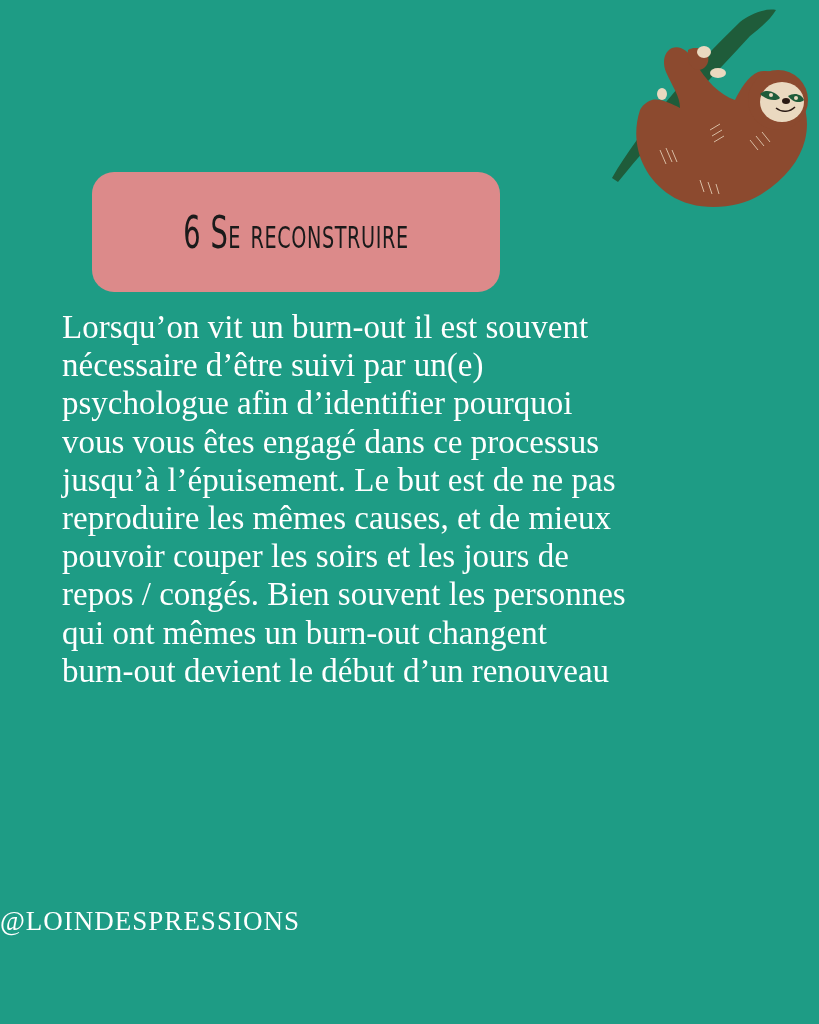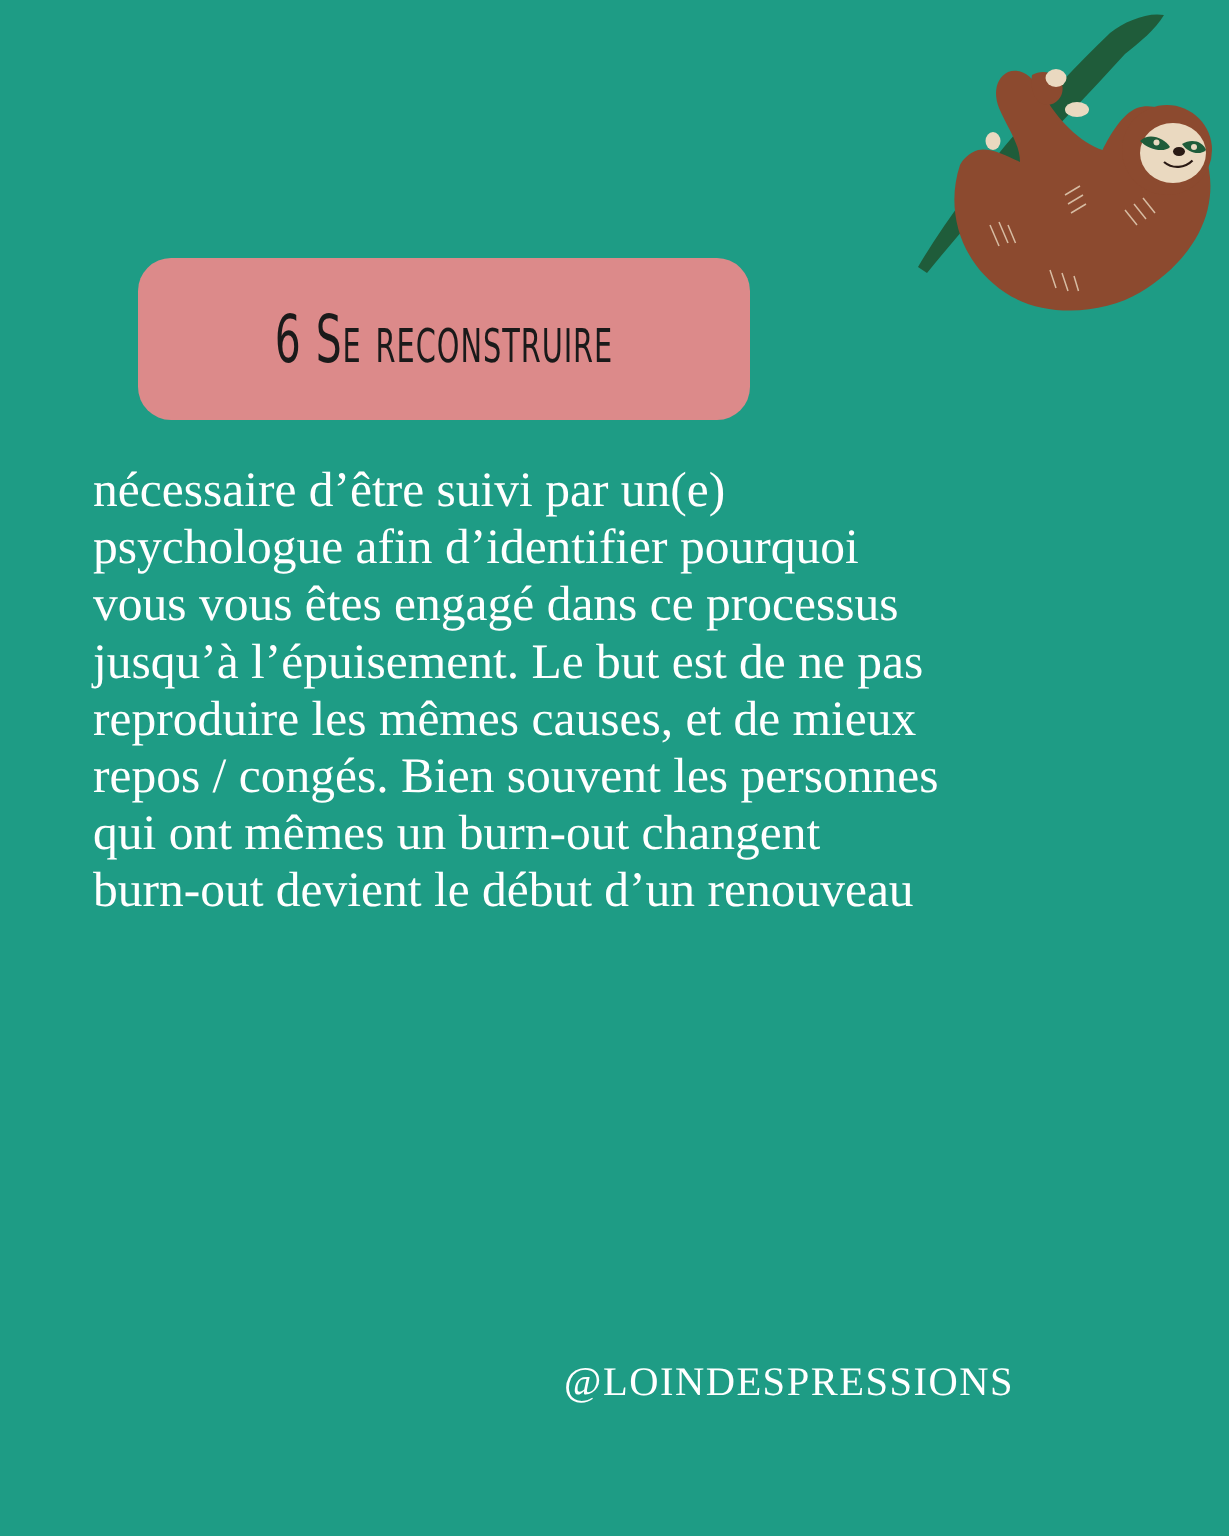--- a/index.html
+++ b/index.html
@@ -19,21 +19,21 @@
       left: 600px;
       top: 0;
       width: 219px;
       height: 220px;
     }
     .title-box {
       position: absolute;
       left: 92px;
       top: 172px;
       width: 408px;
-      height: 108px;
+      height: 120px;
       background: #dc8a8a;
       border-radius: 22px;
       display: flex;
       align-items: center;
       justify-content: center;
     }
     .title-text {
       font-family: "DejaVu Sans", sans-serif;
       font-size: 44px;
       font-weight: normal;
@@ -55,21 +55,21 @@
     }
     .body-text .line {
       display: block;
       white-space: nowrap;
     }
     .handle {
       position: absolute;
       left: 0;
       width: 676px;
       top: 906px;
-      text-align: right;
+      text-align: left;
       color: #ffffff;
       font-family: "Liberation Serif", serif;
       font-size: 27px;
       letter-spacing: 1px;
     }
   </style>
 </head>
 <body>
 
 <svg class="sloth" viewBox="0 0 219 220" xmlns="http://www.w3.org/2000/svg">
@@ -109,23 +109,25 @@
       <path d="M112 136 l10 -6"></path>
       <path d="M114 142 l10 -6"></path>
   </g>
 </svg>
 
 <div class="title-box">
   <span class="title-text">6 Se reconstruire</span>
 </div>
 
 <div class="body-text">
+  <span class="line">Lorsqu’on vit un burn-out il est souvent</span>
   <span class="line">nécessaire d’être suivi par un(e)</span>
   <span class="line">psychologue afin d’identifier pourquoi</span>
   <span class="line">vous vous êtes engagé dans ce processus</span>
   <span class="line">jusqu’à l’épuisement. Le but est de ne pas</span>
   <span class="line">reproduire les mêmes causes, et de mieux</span>
+  <span class="line">pouvoir couper les soirs et les jours de</span>
   <span class="line">repos / congés. Bien souvent les personnes</span>
   <span class="line">qui ont mêmes un burn-out changent</span>
   <span class="line">burn-out devient le début d’un renouveau</span>
 </div>
 
 <div class="handle">@LOINDESPRESSIONS</div>
 
 </body></html>

